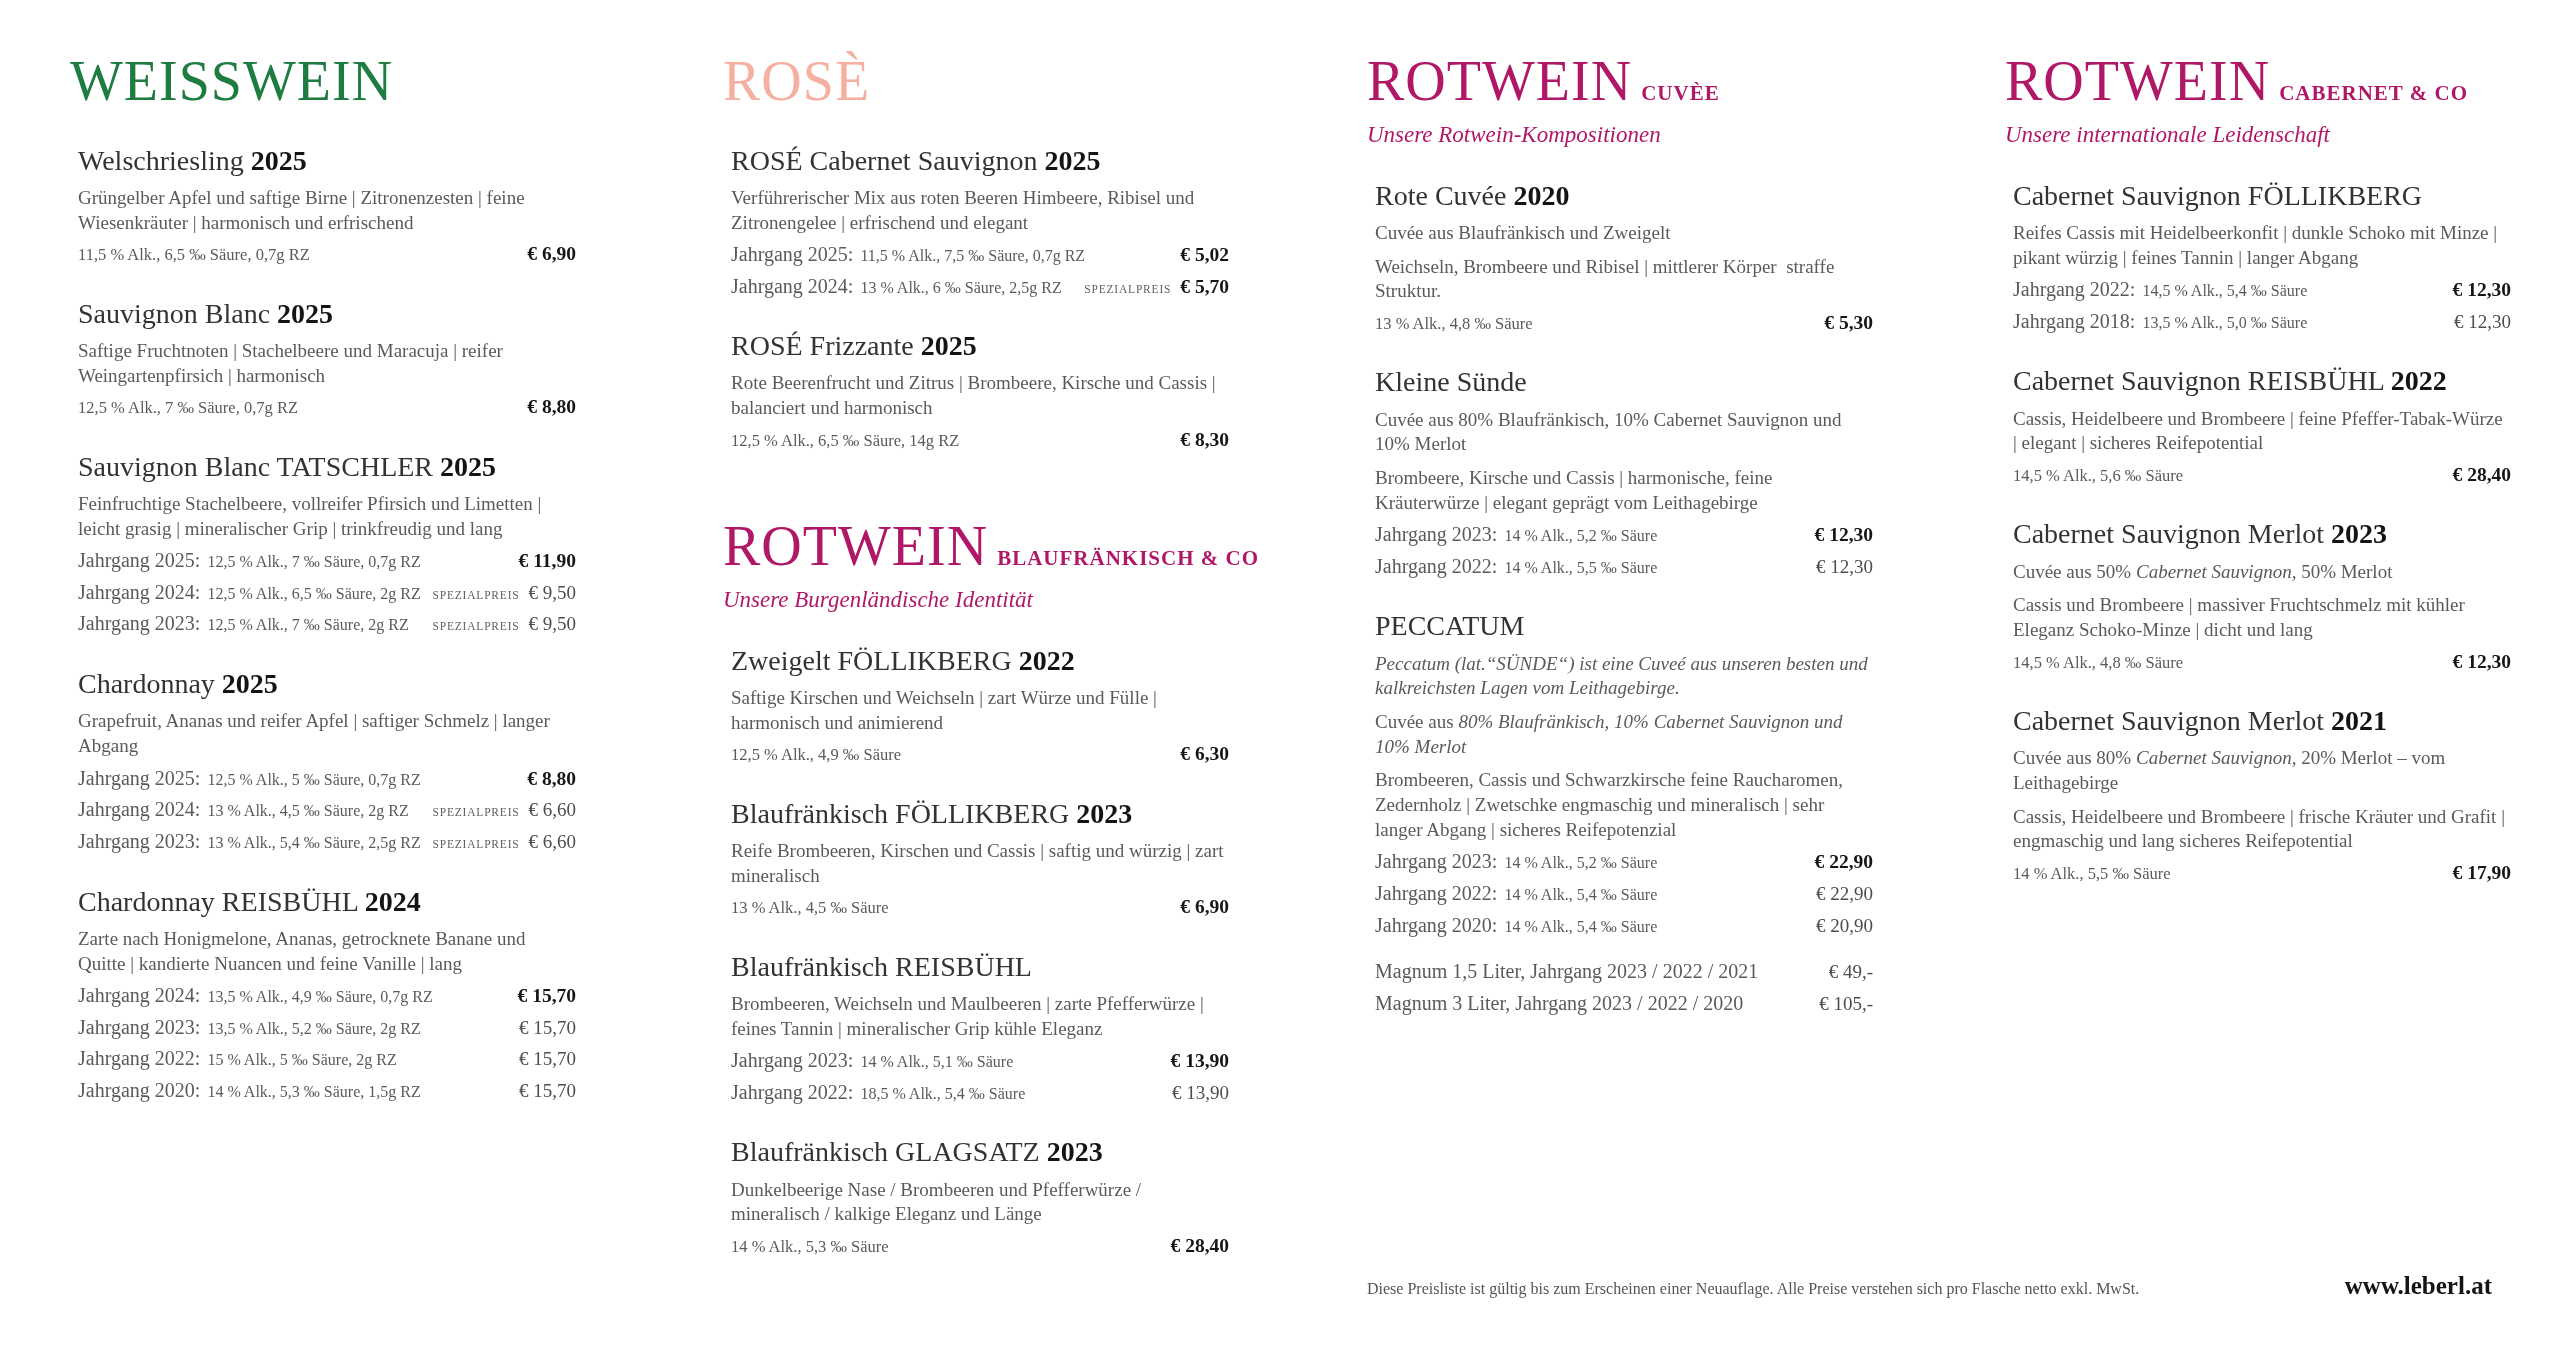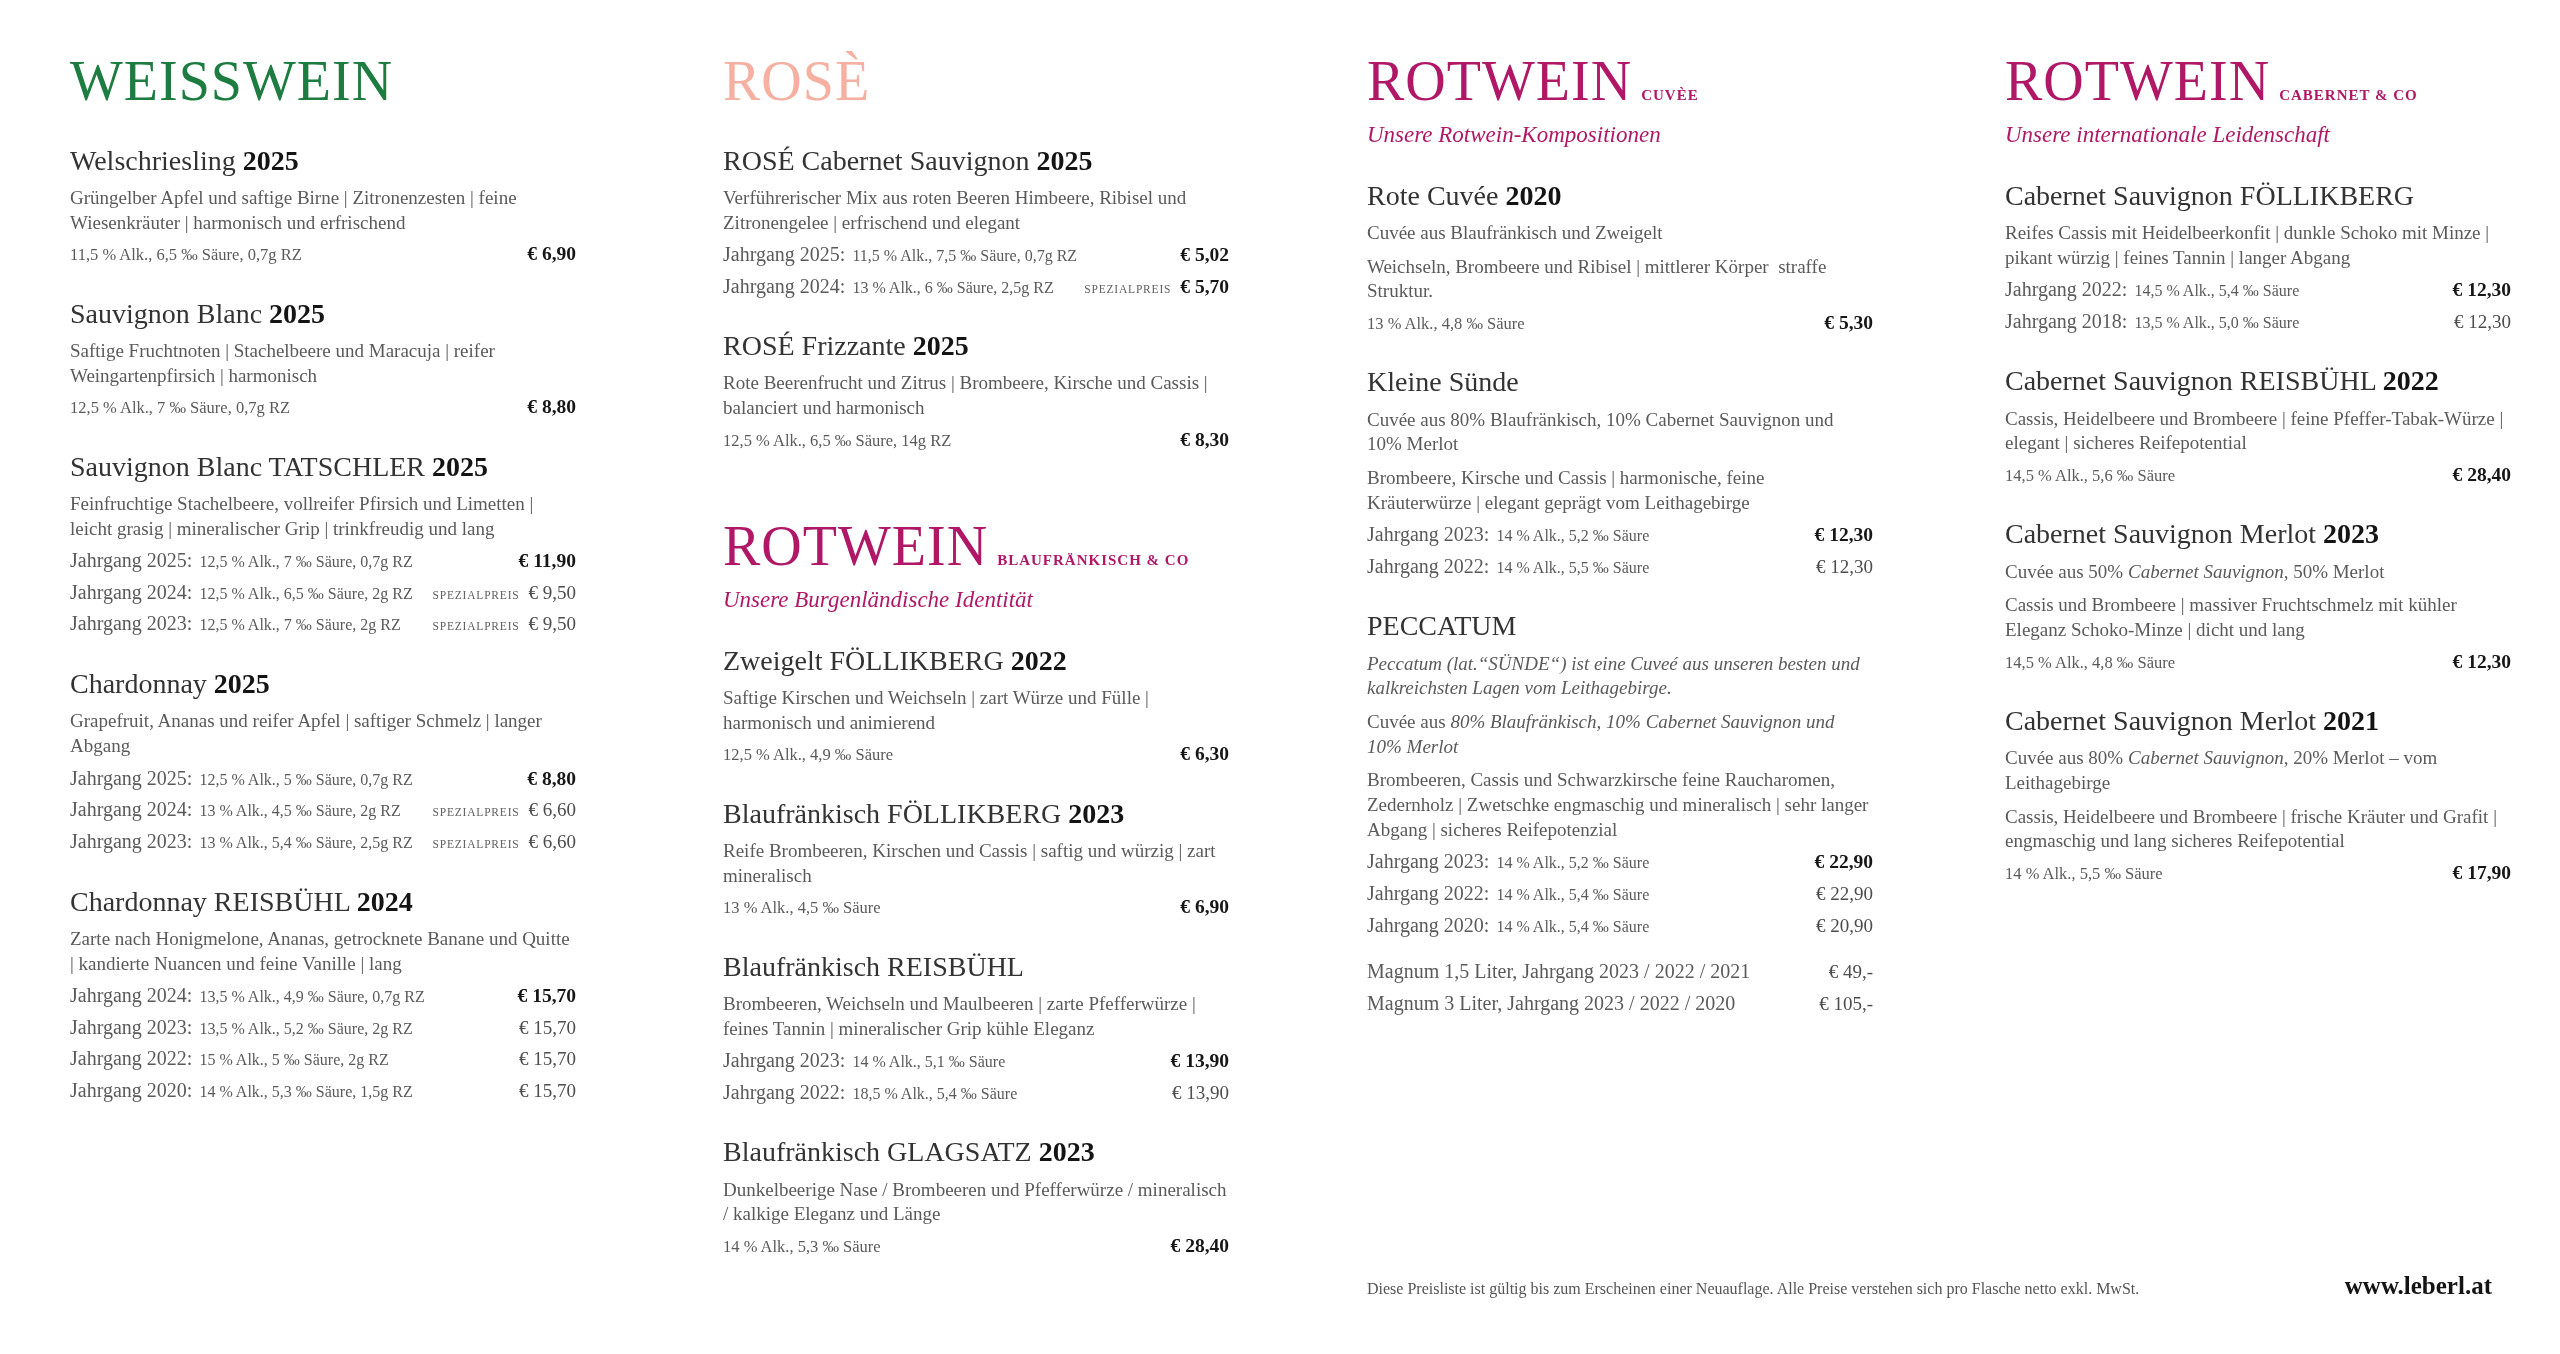--- a/index.html
+++ b/index.html
@@ -13,24 +13,24 @@
   .col{position:absolute;top:50px;width:506px;}
   #col-0{left:70px;}
   #col-1{left:723px;}
   #col-2{left:1367px;}
   #col-3{left:2005px;}
 
   .section + .section{margin-top:64px;}
   .sec-head{margin-bottom:30px;}
   .heading{line-height:1.12;white-space:nowrap;}
   .heading .big{font-size:56px;letter-spacing:1px;}
-  .heading .tag{font-size:15px;font-weight:700;letter-spacing:1px;margin-left:9px;}
+  .heading .tag{font-size:21px;font-weight:700;letter-spacing:1px;margin-left:9px;}
   .subtitle{font-size:23px;font-style:italic;margin-top:9px;}
 
-  .item{margin-top:32px;}
+  .item{margin-top:32px;margin-left:8px;}
   .item:first-of-type{margin-top:0;}
   .title{font-size:28px;color:#333333;line-height:1.15;white-space:nowrap;}
   .title .year{font-weight:700;color:#141414;}
   .para{font-size:19px;color:#5a5a5a;line-height:1.3;margin-top:9px;white-space:pre-wrap;}
   .para .it{font-style:italic;}
 
   .row{display:flex;align-items:baseline;margin-top:7px;line-height:1.2;}
   .row .left{font-size:16.5px;color:#5a5a5a;}
   .row .label{font-size:20px;color:#5a5a5a;white-space:nowrap;}
   .row .detail{font-size:16px;color:#5a5a5a;margin-left:7px;white-space:nowrap;}

